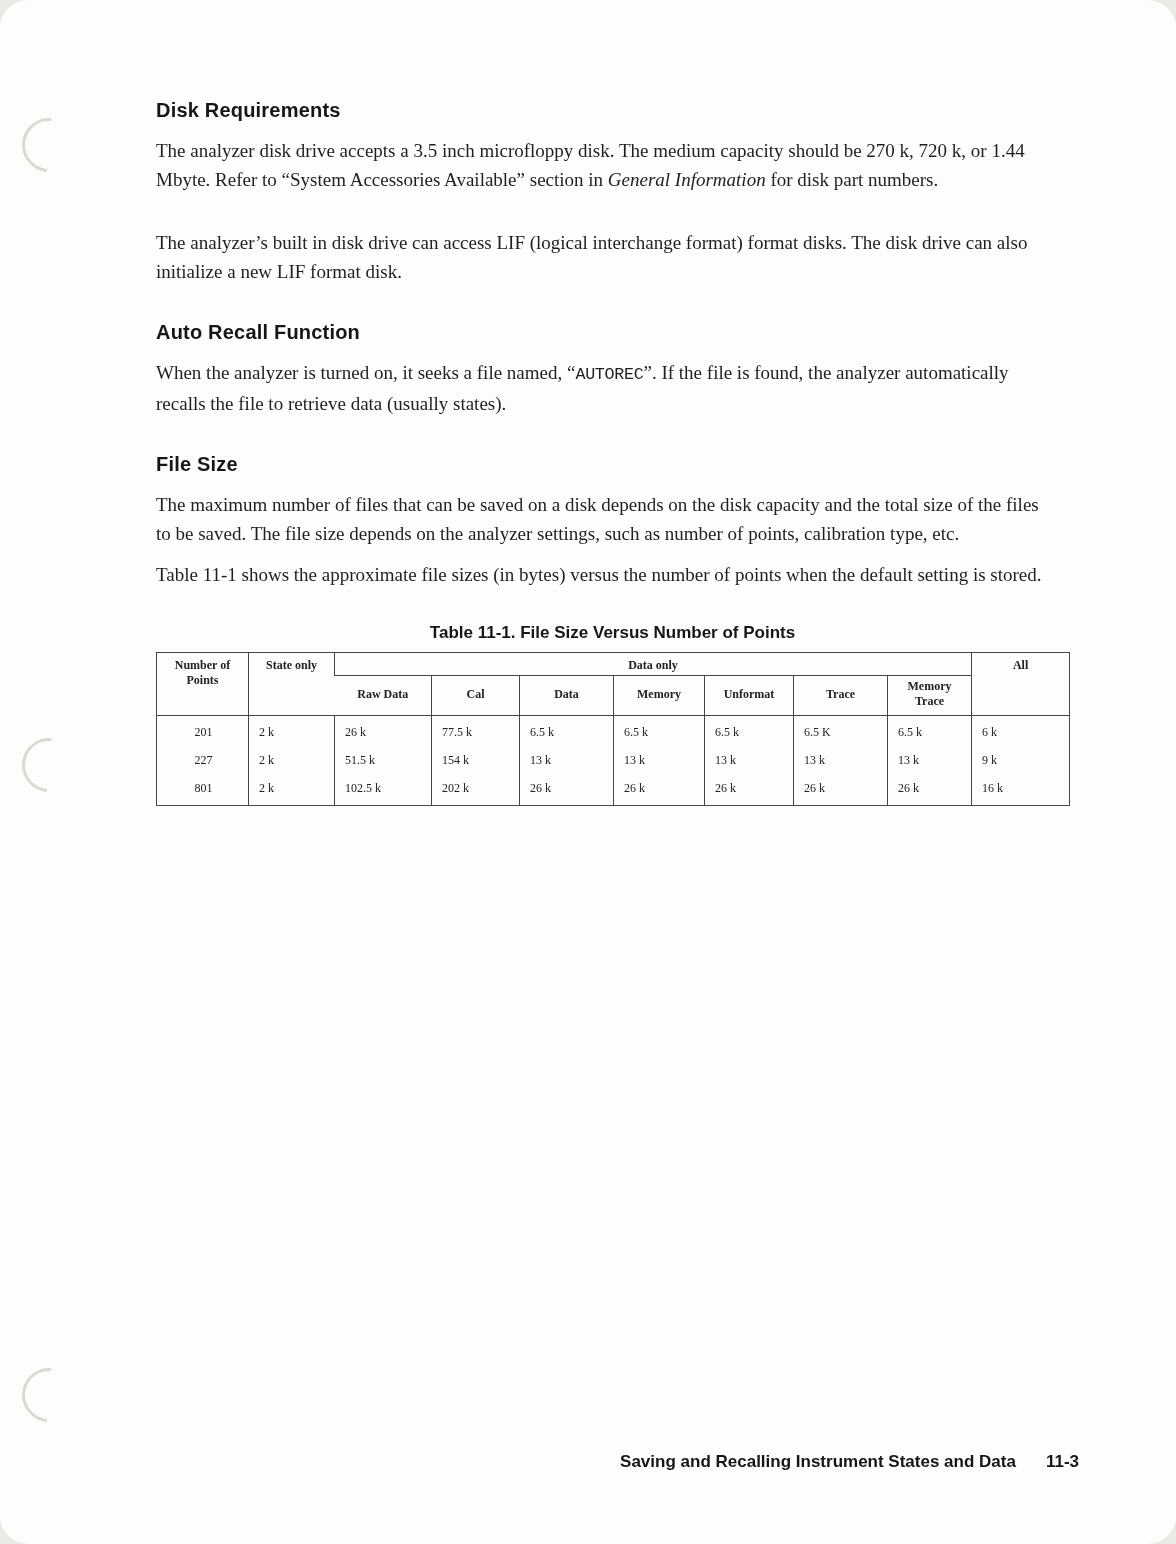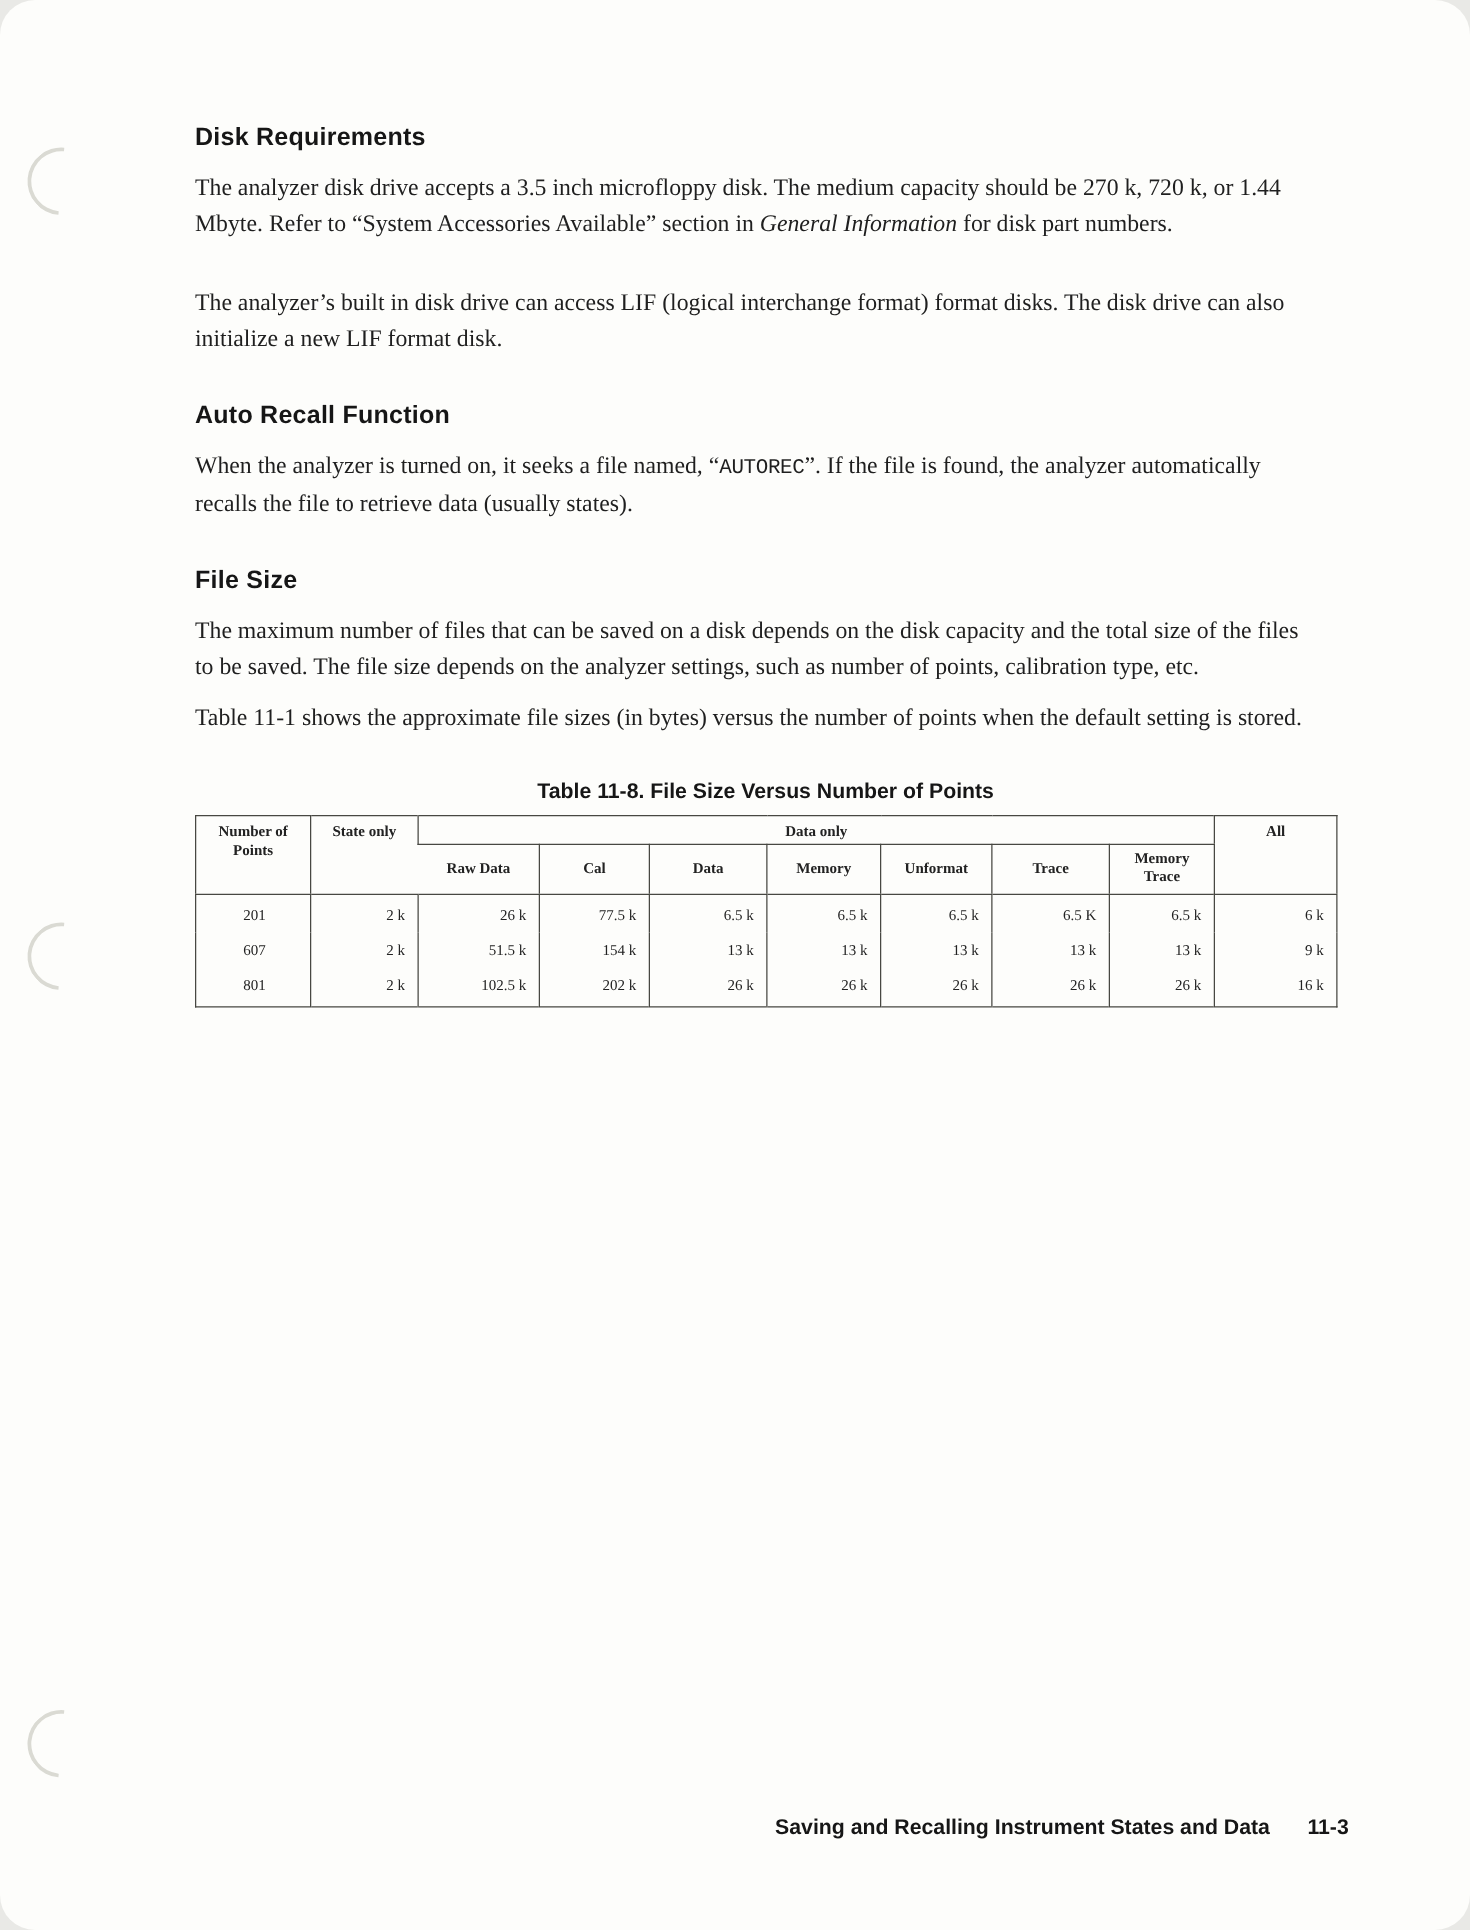--- a/index.html
+++ b/index.html
@@ -98,21 +98,20 @@
     text-align: center;
     line-height: 1.25;
   }
   .data-table thead tr.hrow1 th { vertical-align: top; padding-top: 5px; }
   .data-table thead th.all-header { vertical-align: middle; padding-top: 0; }
   .data-table thead tr.hrow2 th { vertical-align: middle; padding: 3px 4px 6px 4px; }
   .data-table tbody td {
     border-top: none;
     border-bottom: none;
     height: 30px;
-    text-align: right;
     padding: 1px 10px;
   }
   .data-table tbody td:first-child { text-align: center; padding-right: 8px; }
   .data-table tbody tr:first-child td { padding-top: 5px; }
   .data-table tbody tr:last-child td { padding-bottom: 5px; }
 
   .page-footer {
     position: absolute;
     left: 166px;
     top: 1452px;
@@ -150,21 +149,21 @@
       <p class="body-par"><span>When the analyzer is turned on, it seeks a file named, “</span><span class="seg-mono">AUTOREC</span><span>”. If the file is found, the analyzer automatically recalls the file to retrieve data (usually states).</span></p>
     </section>
 
     <section>
       <h2 class="section-heading">File Size</h2>
       <p class="body-par"><span>The maximum number of files that can be saved on a disk depends on the disk capacity and the total size of the files to be saved. The file size depends on the analyzer settings, such as number of points, calibration type, etc.</span></p>
       <p class="body-par"><span>Table 11-1 shows the approximate file sizes (in bytes) versus the number of points when the default setting is stored.</span></p>
     </section>
 
     <div class="table-block">
-      <div class="table-caption">Table 11-8. File Size Versus Number of Points</div>
+      <div class="table-caption">Table 11-1. File Size Versus Number of Points</div>
 
       <table class="data-table">
         <colgroup>
           <col style="width:92px">
           <col style="width:86px">
           <col style="width:97px">
           <col style="width:88px">
           <col style="width:94px">
           <col style="width:91px">
           <col style="width:89px">
@@ -196,21 +195,21 @@
               <td>26 k</td>
               <td>77.5 k</td>
               <td>6.5 k</td>
               <td>6.5 k</td>
               <td>6.5 k</td>
               <td>6.5 K</td>
               <td>6.5 k</td>
               <td>6 k</td>
             </tr>
             <tr>
-              <td>607</td>
+              <td>227</td>
               <td>2 k</td>
               <td>51.5 k</td>
               <td>154 k</td>
               <td>13 k</td>
               <td>13 k</td>
               <td>13 k</td>
               <td>13 k</td>
               <td>13 k</td>
               <td>9 k</td>
             </tr>

